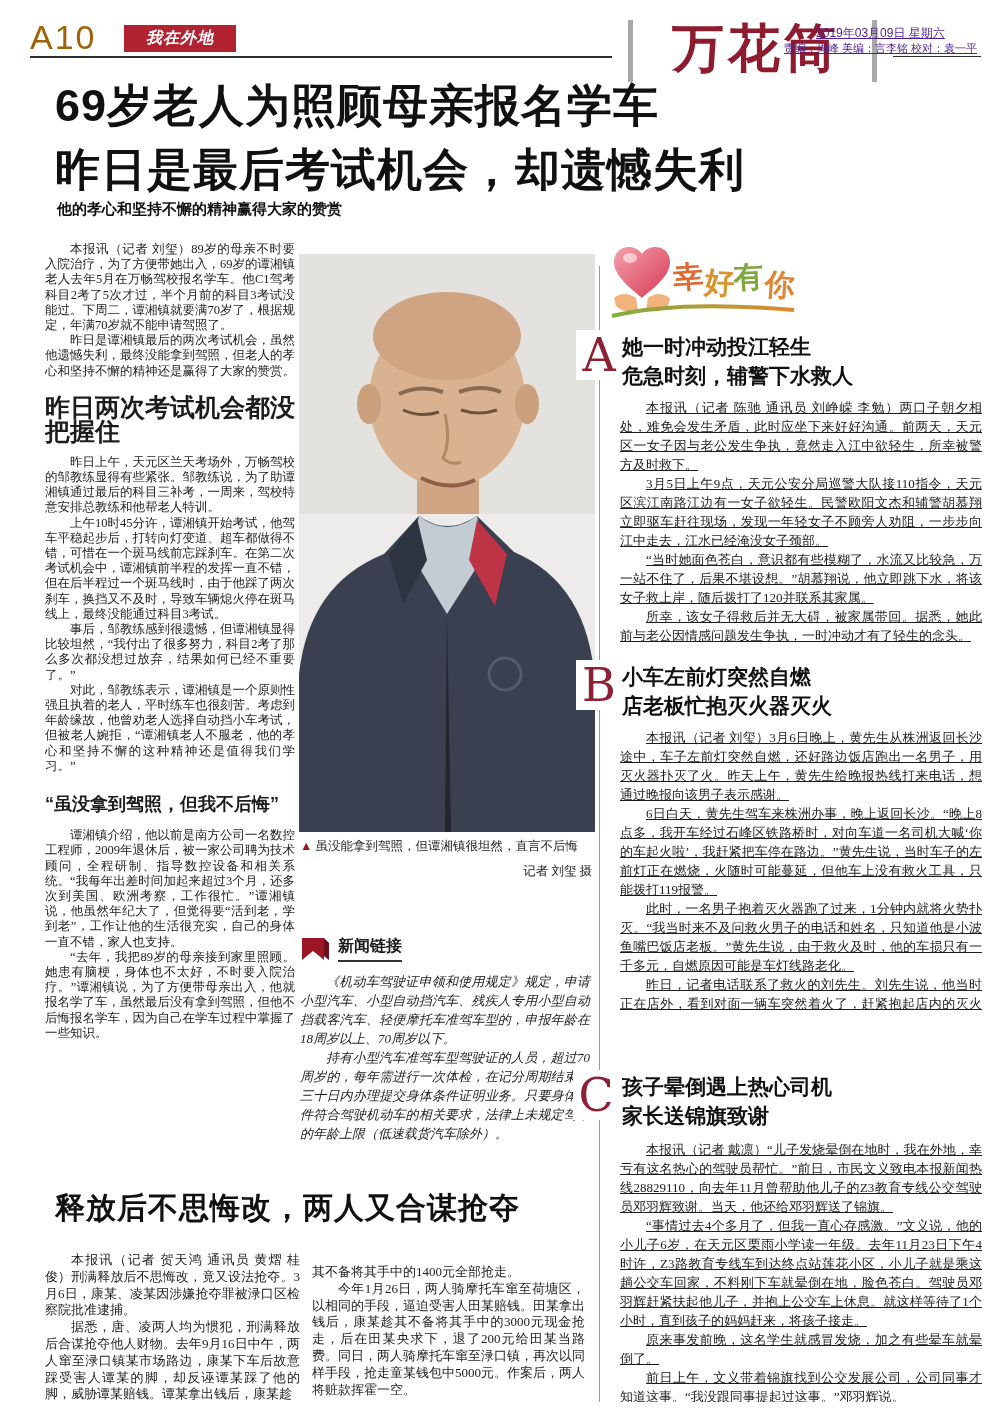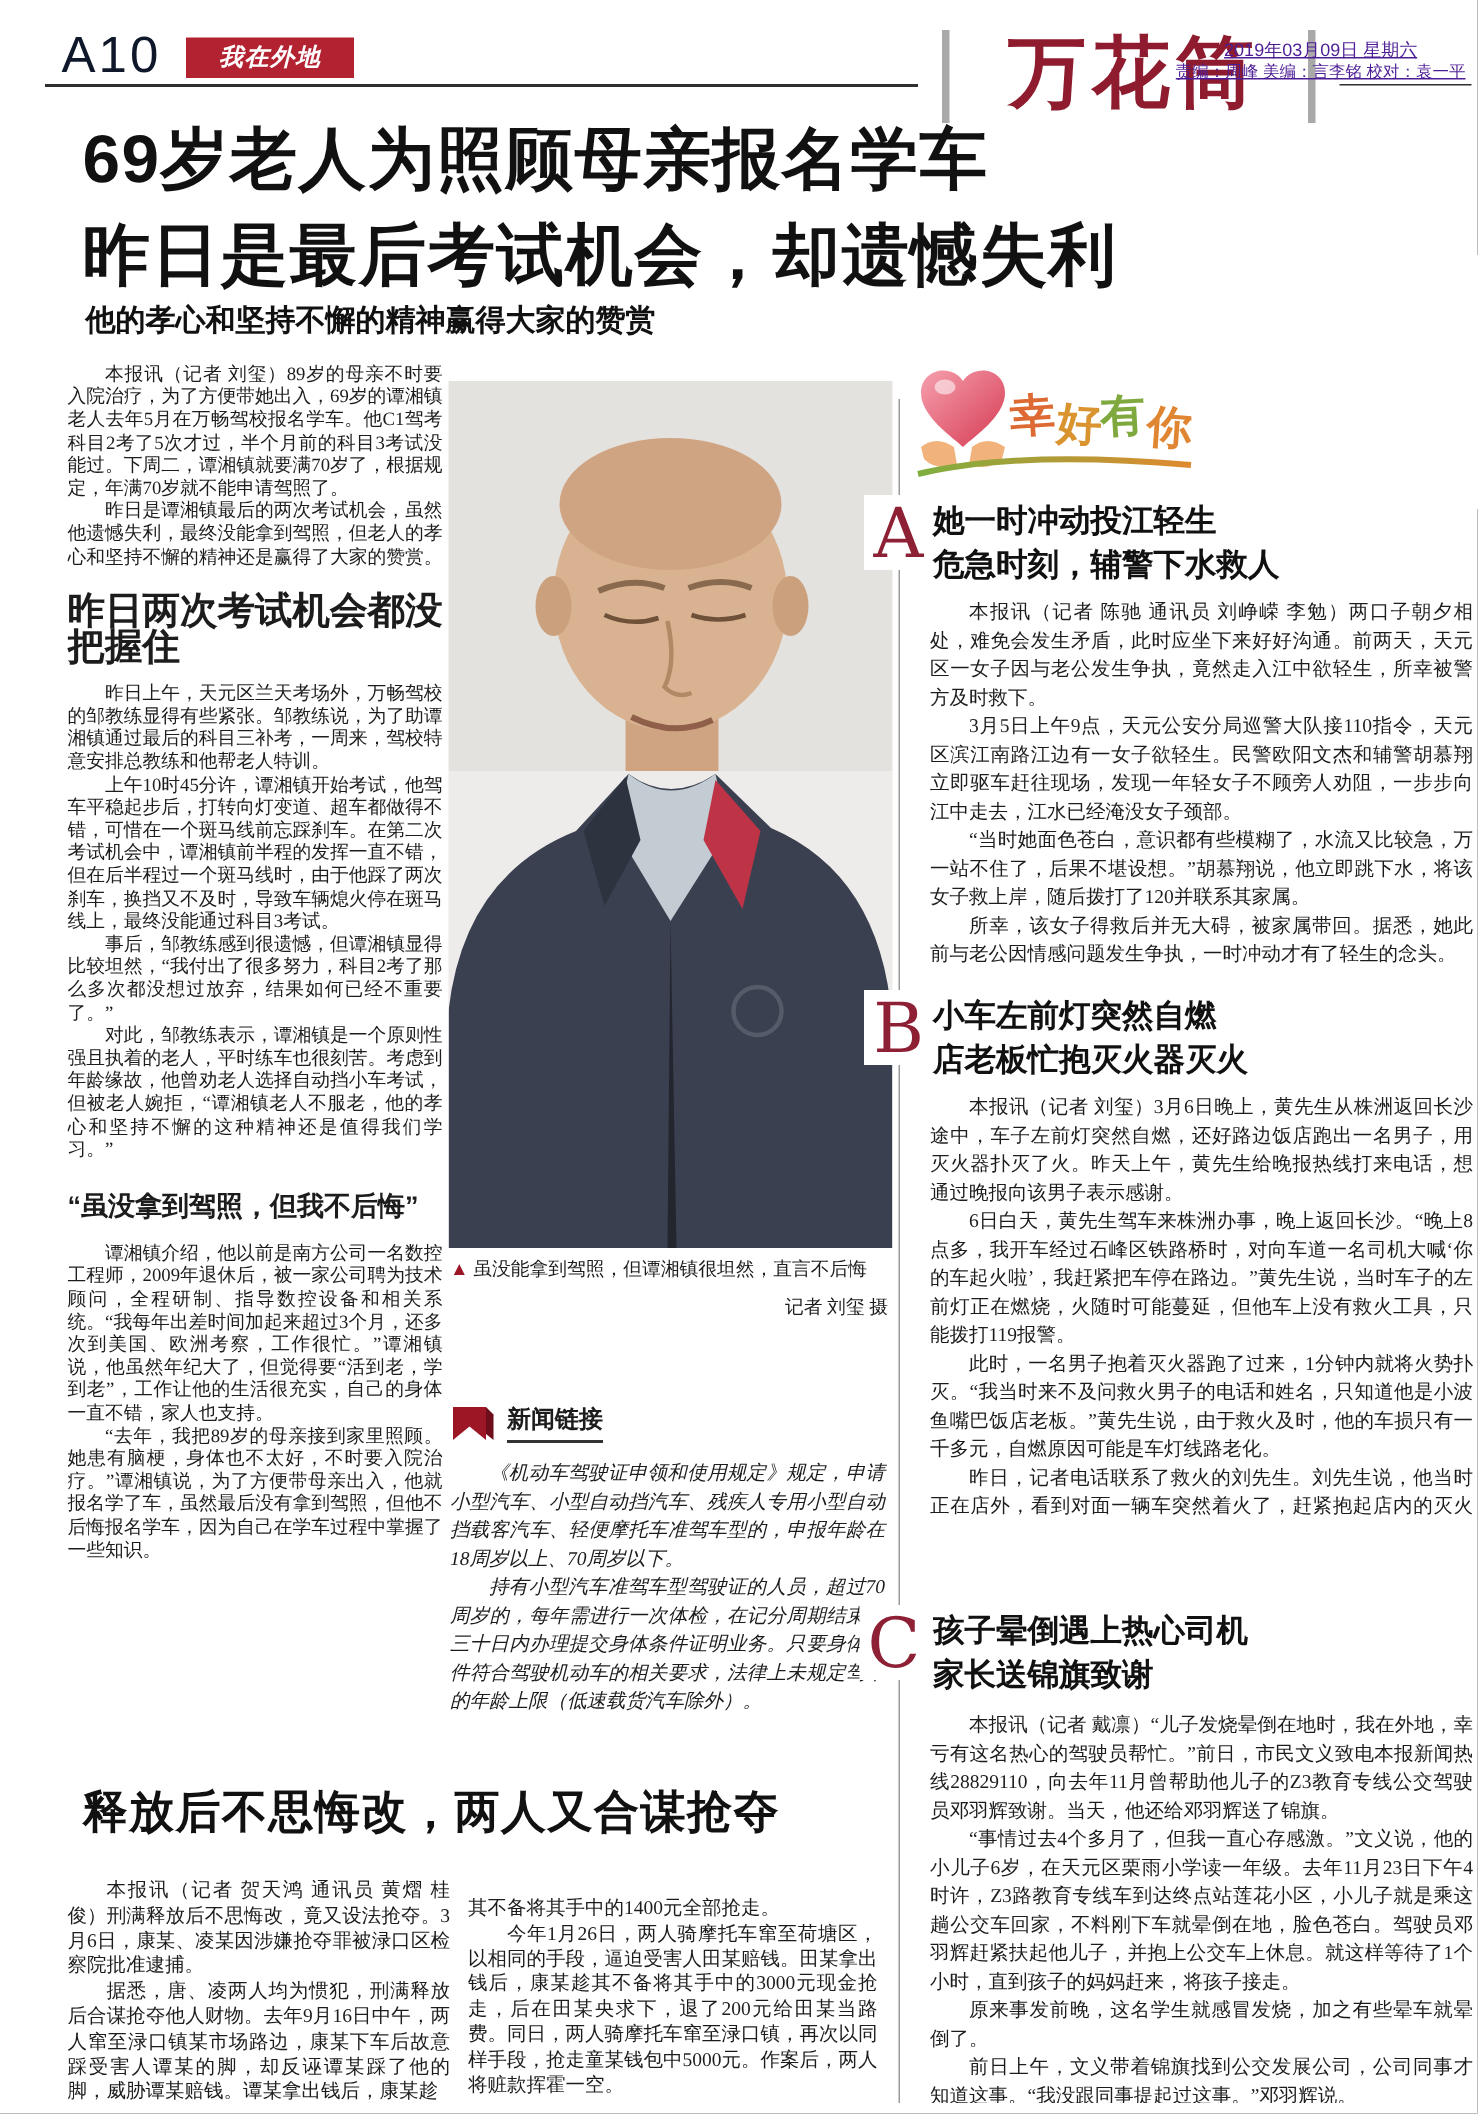--- a/index.html
+++ b/index.html
@@ -1,33 +1,33 @@
 <!DOCTYPE html>
 <html><head>
 <meta charset="utf-8">
 <style>
   html,body{margin:0;padding:0;background:#888;}
   .page{position:relative;width:985px;height:1409px;background:#fff;margin:0 auto;
         font-family:"Liberation Serif","DejaVu Serif",serif;color:#1c1c1c;overflow:hidden;}
   .abs{position:absolute;}
   .sans{font-family:"Liberation Sans","DejaVu Sans",sans-serif;}
   
-  .page-num{left:41px;top:18px;font-size:34px;color:#0f172a;letter-spacing:2px;}
+  .page-num{left:30px;top:18px;font-size:34px;color:#a16207;letter-spacing:2px;}
   .masthead{left:124px;top:25px;width:112px;height:27px;background:#b32230;color:#fff;
             display:flex;align-items:center;justify-content:center;font-size:16px;
             font-weight:bold;font-style:italic;letter-spacing:1px;}
   .hline{height:2px;background:#2f2f2f;}
   .vbar{width:5px;background:#a9a9a9;}
   .section-title{left:648px;top:14px;width:216px;text-align:center;font-size:52px;
                  font-weight:bold;color:#8e1c2e;letter-spacing:4px;}
   .hdr-right{right:8px;top:26px;text-align:center;font-size:12px;line-height:15px;color:#4c1d95;text-decoration:underline;}
   .hdr-right .staff{font-size:11px;}
   
   .headline{left:55px;font-size:45px;font-weight:900;letter-spacing:1px;color:#111;white-space:nowrap;}
-  .deck{left:57px;top:200px;font-size:20px;font-weight:bold;color:#111;}
+  .deck{left:57px;top:200px;font-size:15px;font-weight:bold;color:#111;}
   
   .leftcol{left:45px;top:242px;width:250px;height:935px;overflow:hidden;
            font-size:12.5px;line-height:15.2px;text-align:justify;}
   .leftcol p{margin:0;text-indent:2em;}
   .subhead{font-size:25px;font-weight:600;line-height:24px;text-indent:0 !important;
            margin:16px 0 12px 0 !important;font-family:"Liberation Sans","DejaVu Sans",sans-serif;}
   .subhead2{font-size:18px;font-weight:600;text-indent:0 !important;margin:18px 0 12px 0 !important;}
   
   .photo{left:299px;top:254px;width:296px;height:578px;background:#edecea;overflow:hidden;}
   .caption{left:300px;top:838px;width:292px;font-size:12.5px;line-height:17px;}
@@ -40,21 +40,21 @@
             font-family:"Liberation Sans","DejaVu Sans",sans-serif;}
   .nl-body{margin-top:10px;font-size:13px;line-height:19px;font-style:italic;text-align:justify;}
   .nl-body p{margin:0;text-indent:2em;}
   
   .divider-v{left:599px;top:266px;width:1px;height:1136px;background:#9a9a9a;}
   .big-letter{width:46px;text-align:center;font-family:"DejaVu Serif","Liberation Serif",serif;
               font-size:46px;color:#8e2036;background:#fff;line-height:50px;}
   .sec-headline{left:622px;width:360px;font-size:21px;font-weight:bold;line-height:29px;color:#111;
                 font-family:Liberation Serif, serif;}
   .sec-body{left:620px;width:362px;overflow:hidden;font-size:13px;line-height:19px;text-align:justify;}
-  .sec-body p{margin:0;text-indent:2em;}
+  .sec-body p{margin:0;text-indent:2em;text-decoration:underline;}
   
   .bot-headline{left:55px;top:1188px;font-size:30px;font-weight:bold;letter-spacing:1px;color:#111;}
   .bot-col{top:1252px;height:152px;overflow:hidden;font-size:13px;line-height:16.8px;text-align:justify;}
   .bot-col p{margin:0;text-indent:2em;}
   .bot-col p.cont{text-indent:0;margin-top:12px;}
   .logo-box{left:608px;top:240px;width:190px;height:90px;}
 </style>
 </head>
 <body>
 

